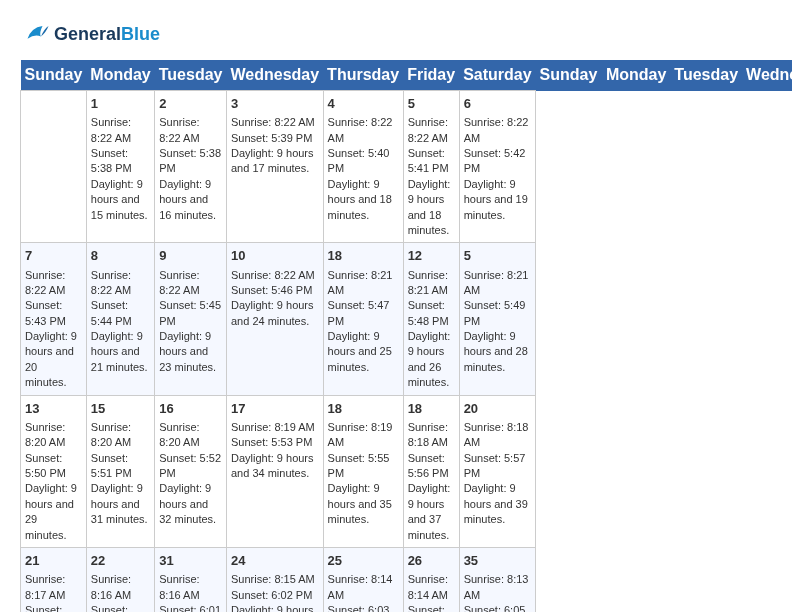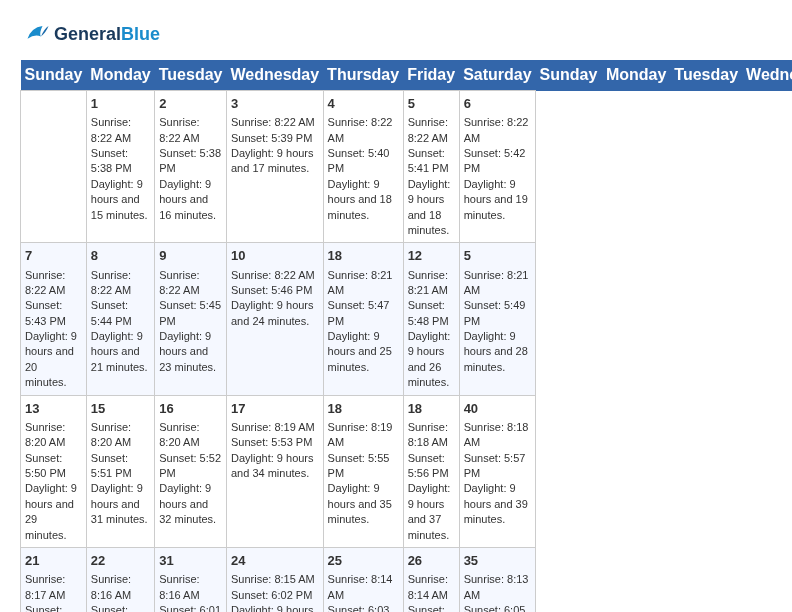--- a/index.html
+++ b/index.html
@@ -206,21 +206,21 @@
         </td>
         <td>
           <span class="day-num">18</span>
           <div class="day-info">Sunrise: 8:19 AM<br>Sunset: 5:55 PM<br>Daylight: 9 hours and 35 minutes.</div>
         </td>
         <td>
           <span class="day-num">18</span>
           <div class="day-info">Sunrise: 8:18 AM<br>Sunset: 5:56 PM<br>Daylight: 9 hours and 37 minutes.</div>
         </td>
         <td>
-          <span class="day-num">40</span>
+          <span class="day-num">20</span>
           <div class="day-info">Sunrise: 8:18 AM<br>Sunset: 5:57 PM<br>Daylight: 9 hours and 39 minutes.</div>
         </td>
       </tr>
       <tr>
         <td>
           <span class="day-num">21</span>
           <div class="day-info">Sunrise: 8:17 AM<br>Sunset: 5:58 PM<br>Daylight: 9 hours and 41 minutes.</div>
         </td>
         <td>
           <span class="day-num">22</span>

